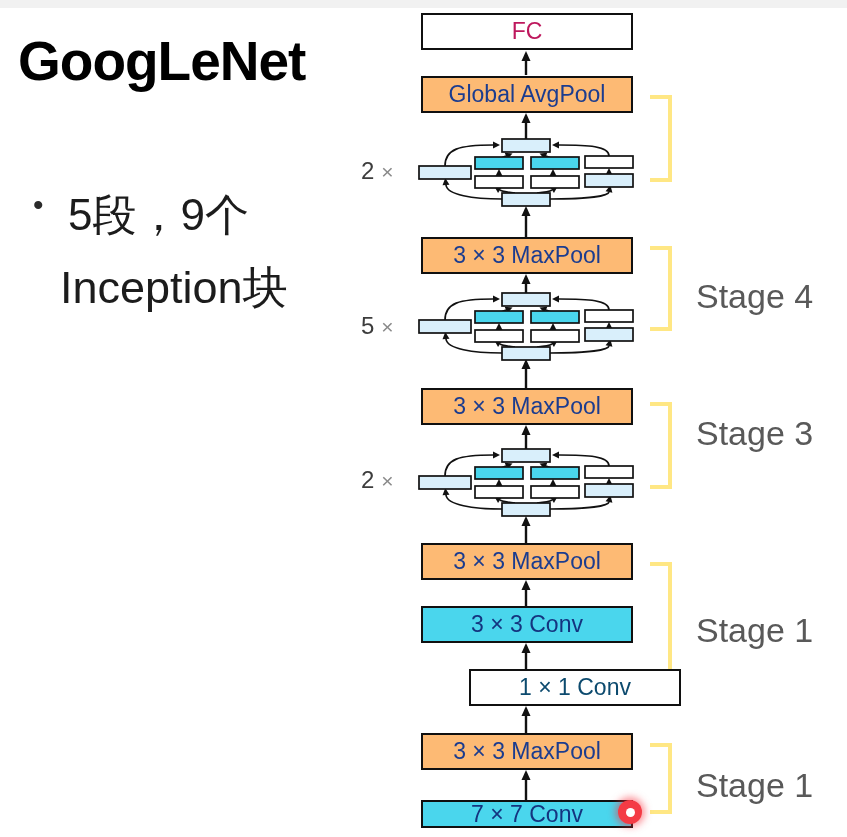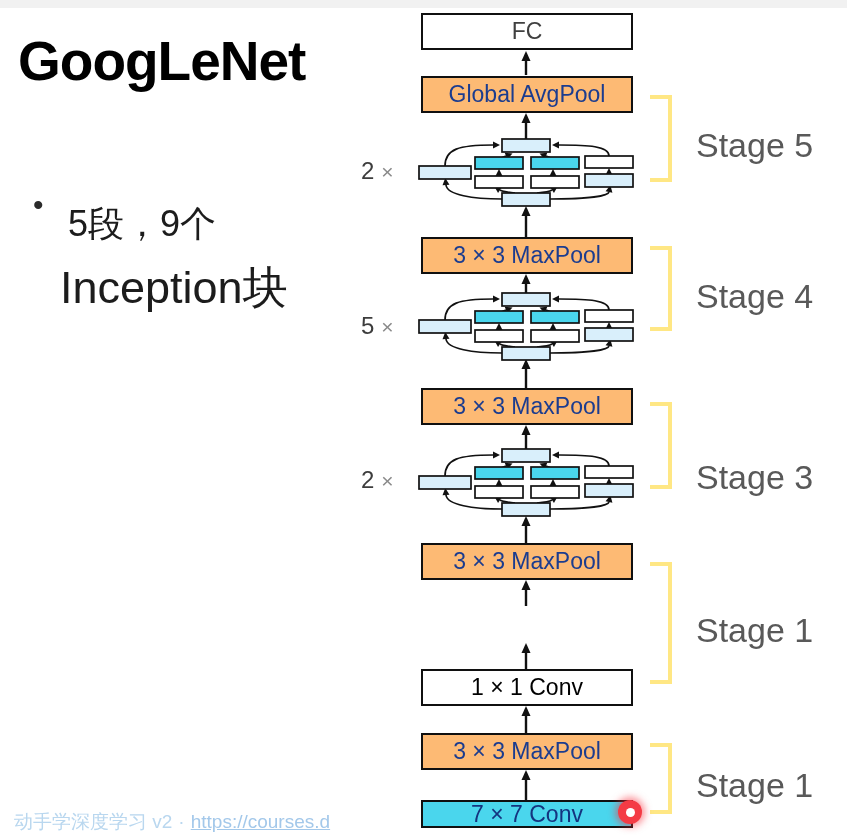--- a/index.html
+++ b/index.html
@@ -2,30 +2,30 @@
 <html><head>
 <meta charset="utf-8">
 <style>
   html,body{margin:0;padding:0;background:#fff;}
   .canvas{position:relative;width:847px;height:837px;background:#ffffff;overflow:hidden;
           font-family:"Liberation Sans","DejaVu Sans",sans-serif;}
   .topstrip{position:absolute;left:0;top:0;width:847px;height:8px;background:#f1f1f1;}
   .title{position:absolute;left:18px;top:30px;font-size:55px;line-height:1.15;font-weight:800;
          color:#000;letter-spacing:-1px;}
   .bullet-marker{position:absolute;left:33px;top:188px;font-size:30px;color:#2b2b2b;font-weight:300;}
-  .bullet-line1{position:absolute;left:68px;top:200px;font-size:36px;font-weight:300;color:#1c1c1c;}
+  .bullet-line1{position:absolute;left:68px;top:186px;font-size:44px;font-weight:300;color:#1c1c1c;}
   .bullet-line2{position:absolute;left:60px;top:258px;font-size:45px;font-weight:300;color:#1c1c1c;}
   .diagram-svg{position:absolute;left:0;top:0;}
   .layer-box{position:absolute;left:421px;width:212px;height:37px;box-sizing:border-box;
              border:2.2px solid #101010;display:flex;align-items:center;justify-content:center;
              font-size:23px;}
   .pool{background:#fdba74;color:#1B3C8F;}
   .conv{background:#4AD6ED;color:#14347F;}
-  .plain{background:#ffffff;color:#000000;}
-  .fc{background:#ffffff;color:#404040;}
+  .plain{background:#ffffff;color:#0c4a6e;margin-left:48px;}
+  .fc{background:#ffffff;color:#be185d;}
   .stage-label{position:absolute;left:696px;font-size:34px;color:#595959;white-space:nowrap;}
   .mult{position:absolute;left:361px;width:44px;text-align:left;white-space:nowrap;line-height:26px;}
   .mult-n{font-size:24px;color:#3d3d3d;}
   .mult-x{font-size:21px;color:#8a8a8a;margin-left:7px;}
   .footer{position:absolute;left:14px;top:809px;width:392px;overflow:hidden;white-space:nowrap;
           font-size:19px;font-weight:300;}
   .footer-brand{color:#b9d7ef;}
   .footer-sep{color:#b9d7ef;margin:0 6px;}
   .footer-link{color:#a3c8ea;text-decoration:underline;cursor:pointer;}
   .laser{position:absolute;left:618px;top:800px;width:24px;height:24px;border-radius:50%;
@@ -105,40 +105,37 @@
       <polyline points="650,564 670,564 670,682 650,682"></polyline>
       <polyline points="650,745 670,745 670,812 650,812"></polyline>
     </g>
   </svg>
 
   <div class="layer-box fc" style="top:13px">FC</div>
   <div class="layer-box pool" style="top:76px">Global AvgPool</div>
   <div class="layer-box pool" style="top:237px">3 × 3 MaxPool</div>
   <div class="layer-box pool" style="top:388px">3 × 3 MaxPool</div>
   <div class="layer-box pool" style="top:543px">3 × 3 MaxPool</div>
+  <div class="layer-box conv" style="top:606px">3 × 3 Conv</div>
   <div class="layer-box plain" style="top:669px">1 × 1 Conv</div>
   <div class="layer-box pool" style="top:733px">3 × 3 MaxPool</div>
   <div class="layer-box conv" style="top:800px;height:28px">7 × 7 Conv</div>
 
   <div class="mult" style="top:158px">
     <span class="mult-n">2</span><span class="mult-x">×</span>
   </div>
   <div class="mult" style="top:313px">
     <span class="mult-n">5</span><span class="mult-x">×</span>
   </div>
   <div class="mult" style="top:467px">
     <span class="mult-n">2</span><span class="mult-x">×</span>
   </div>
 
-  <div class="stage-label" style="top:126px">Stage 5</div>
   <div class="stage-label" style="top:277px">Stage 4</div>
-  <div class="stage-label" style="top:458px">Stage 3</div>
+  <div class="stage-label" style="top:414px">Stage 3</div>
   <div class="stage-label" style="top:611px">Stage 1</div>
   <div class="stage-label" style="top:766px">Stage 1</div>
 
   <div class="laser">
     <div class="laser-core"></div>
   </div>
 
-  <div class="footer">
-    <span class="footer-brand">动手学深度学习 v2</span><span class="footer-sep">·</span><a class="footer-link">https://courses.d</a>
-  </div>
 </div>
 
 </body></html>

